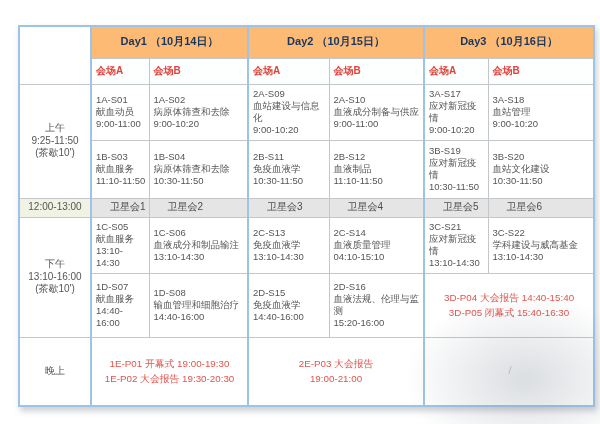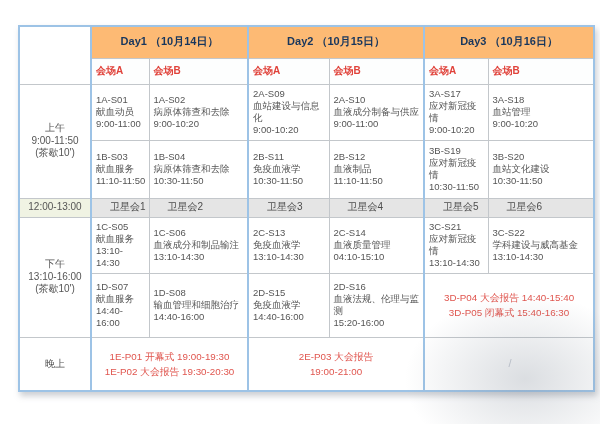--- a/index.html
+++ b/index.html
@@ -5,21 +5,21 @@
   html,body{margin:0;padding:0;background:#fff;}
   .canvas{position:relative;width:600px;height:424px;background:#ffffff;overflow:hidden;
           font-family:"Liberation Sans","DejaVu Sans",sans-serif;}
   table.schedule{position:absolute;left:18px;top:25px;width:575px;border-collapse:collapse;
           table-layout:fixed;border:2px solid #9dc3e6;background:#ffffff;
           box-shadow:2px 4px 6px rgba(120,130,140,.38);}
   td{border:1px solid #c3c7cb;vertical-align:middle;color:#555;font-size:9.5px;
      line-height:1.25;padding:2px 2px 2px 4px;overflow:hidden;}
   td.bl{border-left:2px solid #9dc3e6;}
   tr.r-day{height:32px;} tr.r-venue{height:26px;} tr.r-a{height:56px;} tr.r-b{height:58px;}
-  tr.r-sat{height:19px;} tr.r-c{height:56px;} tr.r-d{height:64px;} tr.r-e{height:54px;}
+  tr.r-sat{height:19px;} tr.r-c{height:56px;} tr.r-d{height:64px;} tr.r-e{height:69px;}
   td.day-hdr{background:#fdba74;color:#17365d;font-weight:bold;font-size:11px;text-align:center;padding:0;}
   td.corner{background:#ffffff;}
   td.venue{color:#e0423a;font-weight:bold;font-size:10px;background:#fdfefe;}
   td.timecol{text-align:center;font-size:10px;color:#555;padding:0 2px;margin-top:36px;}
   td.sat{background:#e5e5e5;color:#4d4d4d;font-size:10px;padding-left:18px;}
   td.sat-time{background:#f0f3e3;}
   td.red-center{color:#e0554e;text-align:center;font-size:9.8px;line-height:1.55;padding:0 8px;}
   td.slash-cell{text-align:center;color:#c9ced6;font-size:11px;}
   .session div{white-space:normal;}
   .shadow-blob{position:absolute;right:-45px;bottom:-40px;width:240px;height:170px;
@@ -54,21 +54,21 @@
       <td class="venue">会场B</td>
       <td class="venue bl">会场A</td>
       <td class="venue">会场B</td>
       <td class="venue bl">会场A</td>
       <td class="venue">会场B</td>
     </tr>
 
     <tr class="r-a">
       <td class="timecol" rowspan="2">
         <div>上午</div>
-        <div>9:00-11:50</div>
+        <div>9:25-11:50</div>
         <div>(茶歇10')</div>
       </td>
       <td class="session bl">
         <div>1A-S01</div>
         <div>献血动员</div>
         <div>9:00-11:00</div>
       </td>
       <td class="session">
         <div>1A-S02</div>
         <div>病原体筛查和去除</div>

